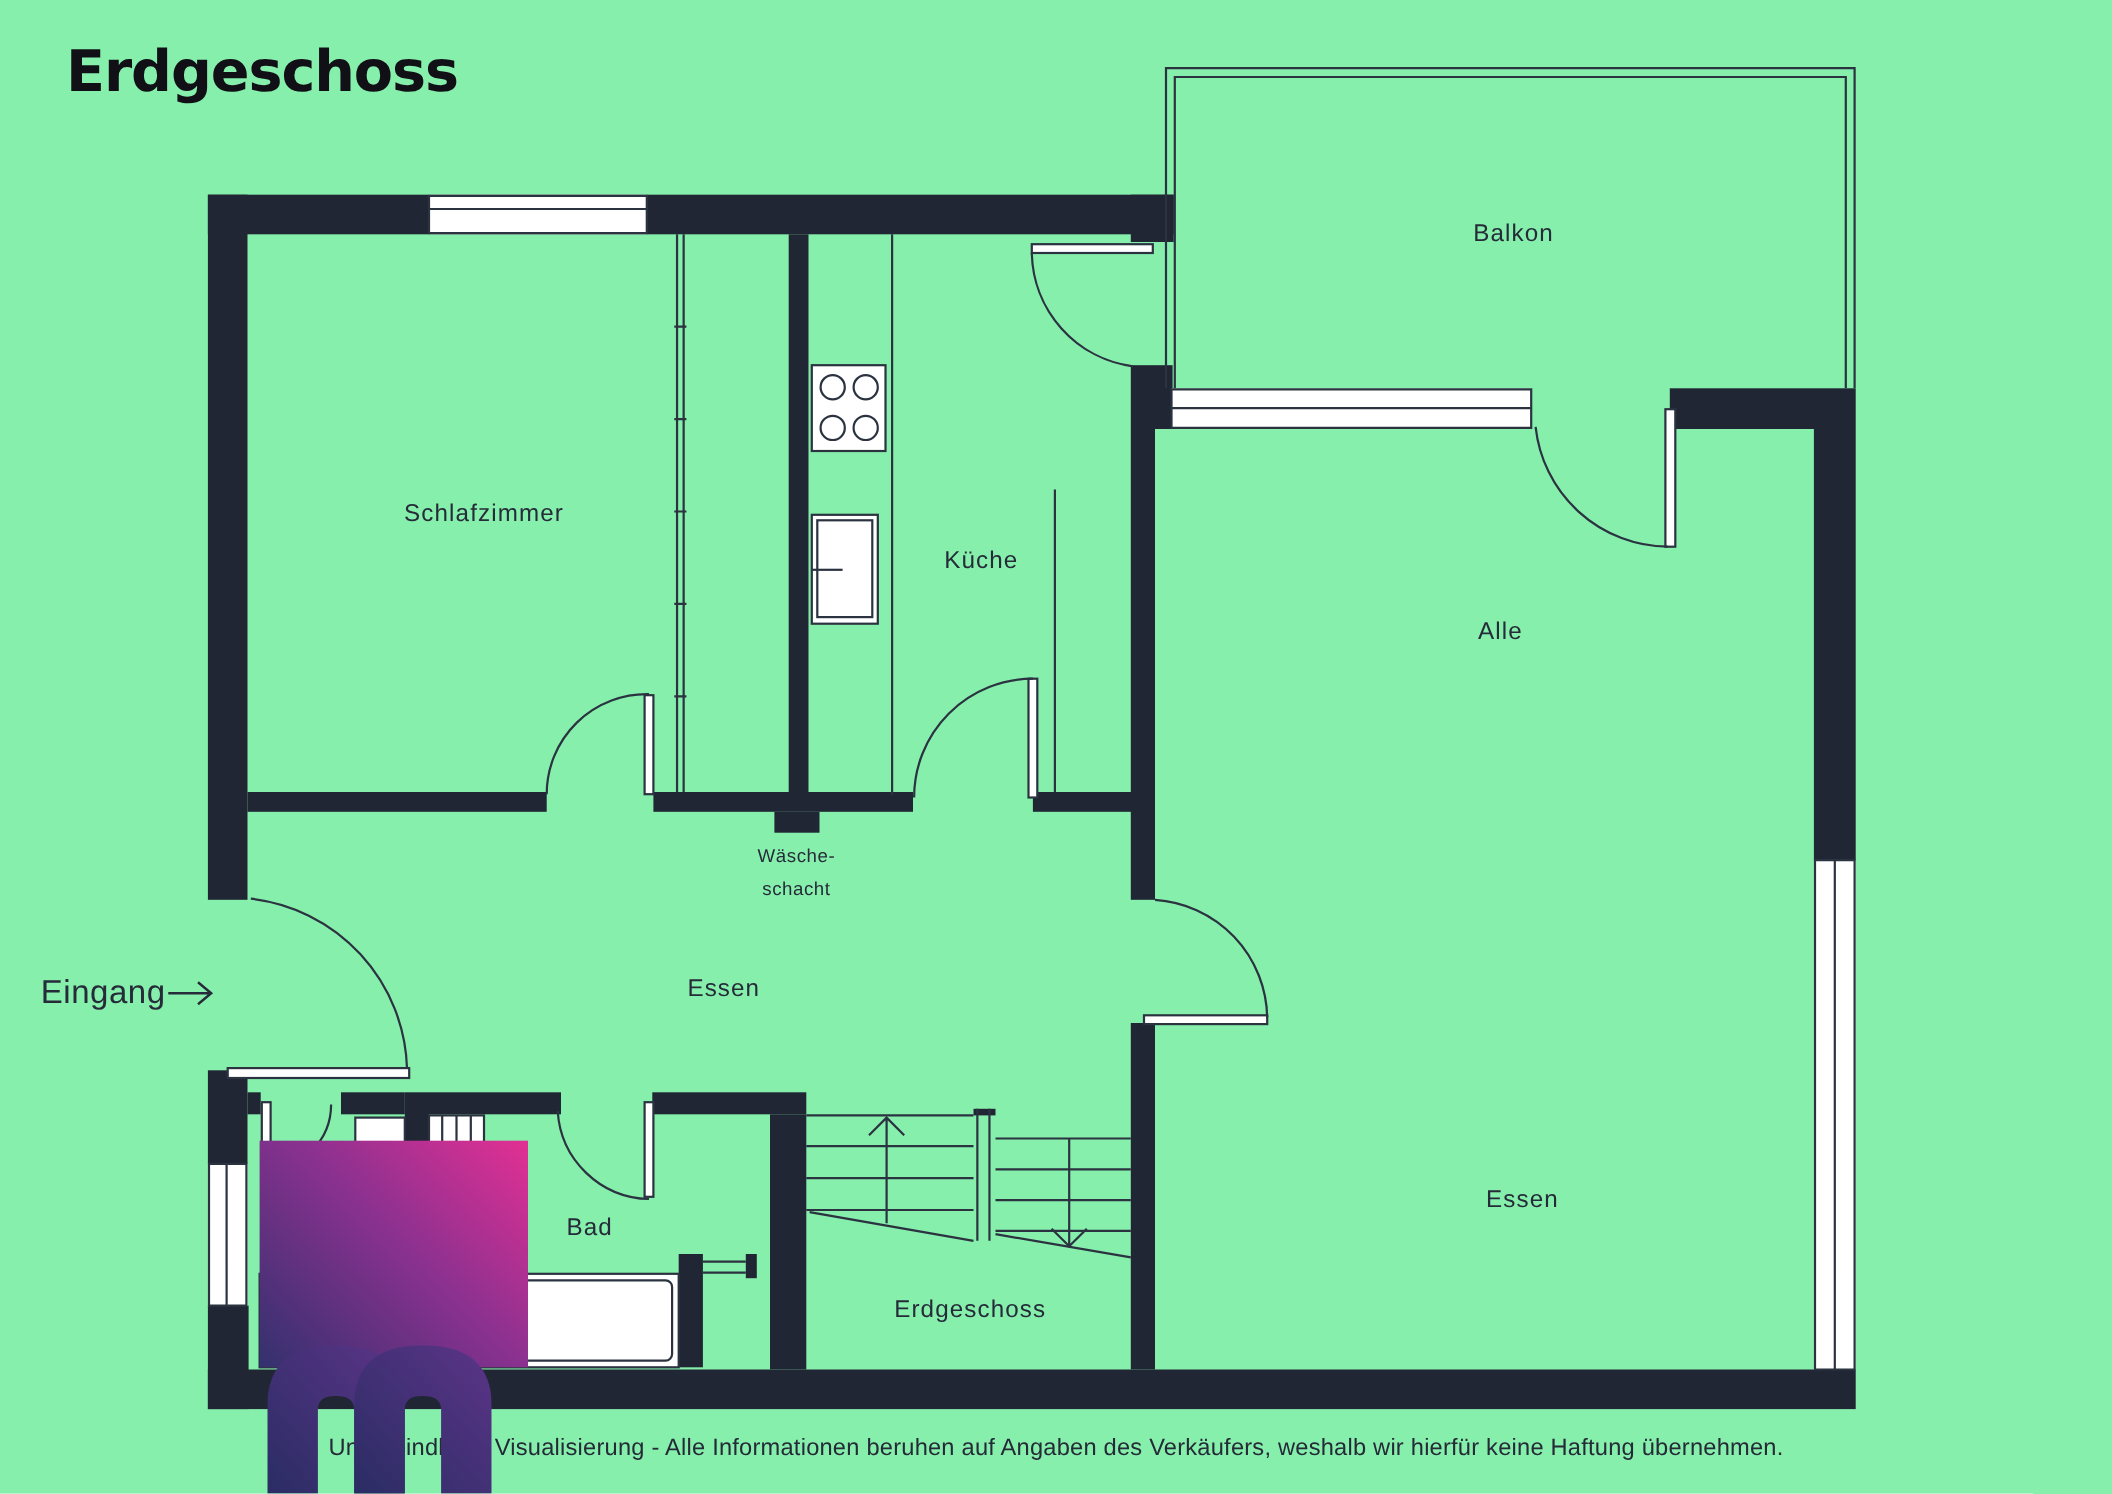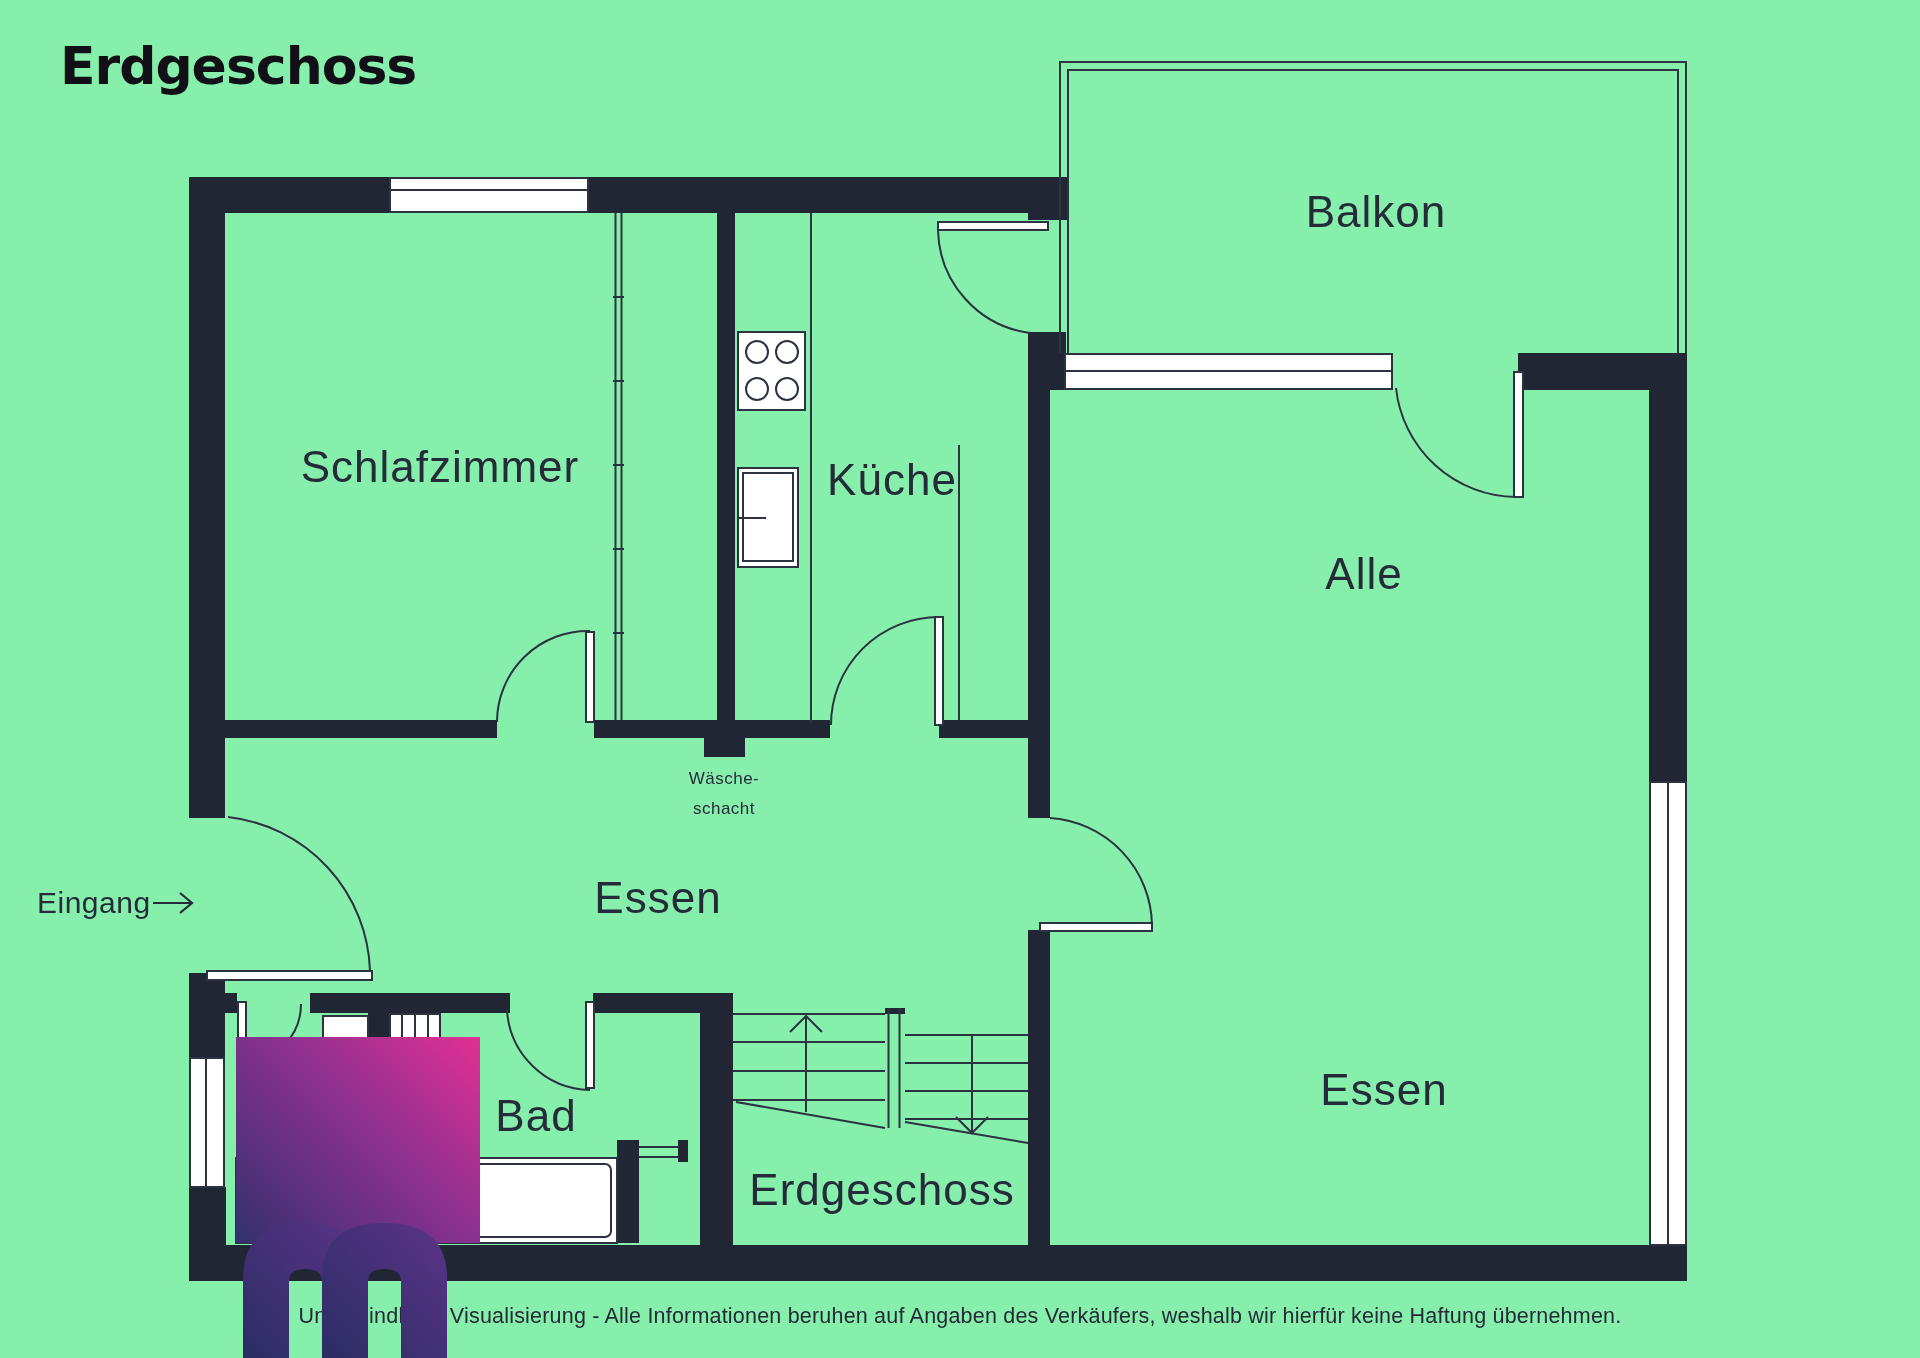--- a/index.html
+++ b/index.html
@@ -1,19 +1,19 @@
 <!DOCTYPE html>
 <html><head>
 <meta charset="utf-8">
 <style>
   html,body{margin:0;padding:0;background:#ffffff;}
   #stage{position:relative;width:1920px;height:1358px;background:#86efac;overflow:hidden;
          font-family:"Liberation Sans",sans-serif;}
   .plan-svg{position:absolute;left:0;top:0;z-index:1;}
-  .lbl{position:absolute;transform:translate(-50%,-50%);color:#252b38;font-size:44px;
+  .lbl{position:absolute;transform:translate(-50%,-50%);color:#252b38;font-size:22px;
        letter-spacing:1px;white-space:nowrap;z-index:2;}
   .lbl-small{font-size:17px;letter-spacing:.5px;text-align:center;line-height:30px;}
   #page-title{position:absolute;left:60px;top:36px;transform:none;color:#101016;
        font-family:"DejaVu Sans",sans-serif;font-weight:800;font-size:52px;letter-spacing:-1px;z-index:2;}
   #entrance{position:absolute;left:37px;top:886px;color:#252b38;font-size:30px;letter-spacing:.5px;
        z-index:2;display:flex;align-items:center;gap:0;}
   #disclaimer{position:absolute;left:0;top:1304px;width:100%;text-align:center;color:#242a36;
        font-size:21.5px;letter-spacing:.2px;z-index:3;}
   #watermark{position:absolute;left:236px;top:1037px;width:244px;height:206px;z-index:4;
        background:linear-gradient(45deg,#33316e 0%,#8d3190 55%,#e23093 100%);}
@@ -163,21 +163,21 @@
       </g>
       <g>
         <path d="M639,1147 H678 M639,1157 H678"></path>
       </g>
     </g>
   </svg>
 
   <div id="page-title">Erdgeschoss</div>
 
   <div class="lbl" style="left:440px;top:467px">Schlafzimmer</div>
-  <div class="lbl" style="left:892px;top:480px">Küche</div>
+  <div class="lbl" style="left:892px;top:509px">Küche</div>
   <div class="lbl" style="left:1376px;top:212px">Balkon</div>
   <div class="lbl" style="left:1364px;top:574px">Alle</div>
   <div class="lbl" style="left:1384px;top:1090px">Essen</div>
   <div class="lbl" style="left:658px;top:898px">Essen</div>
   <div class="lbl" style="left:536px;top:1116px">Bad</div>
   <div class="lbl" style="left:882px;top:1190px">Erdgeschoss</div>
 
   <div class="lbl lbl-small" style="left:724px;top:794px">
     <div>Wäsche-</div>
     <div>schacht</div>

